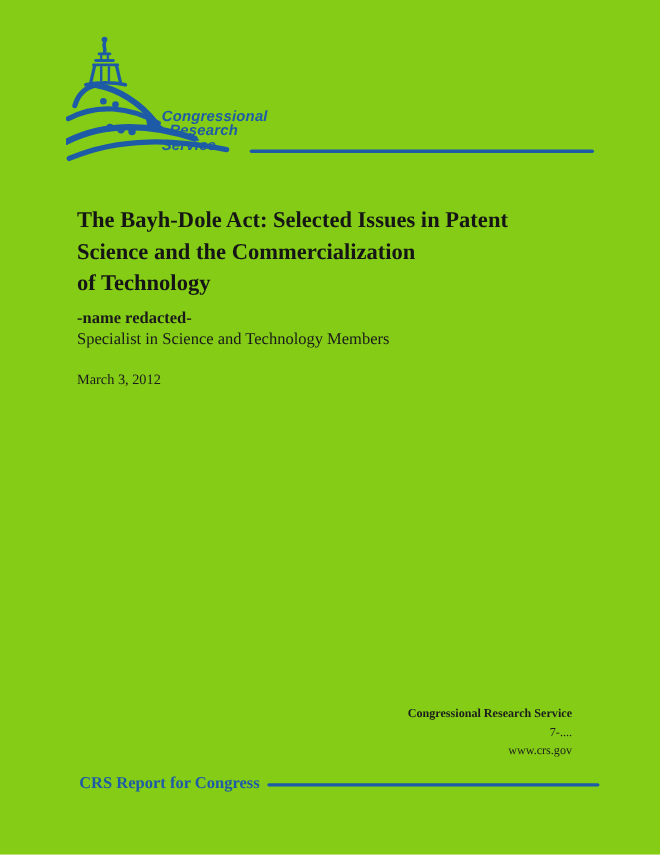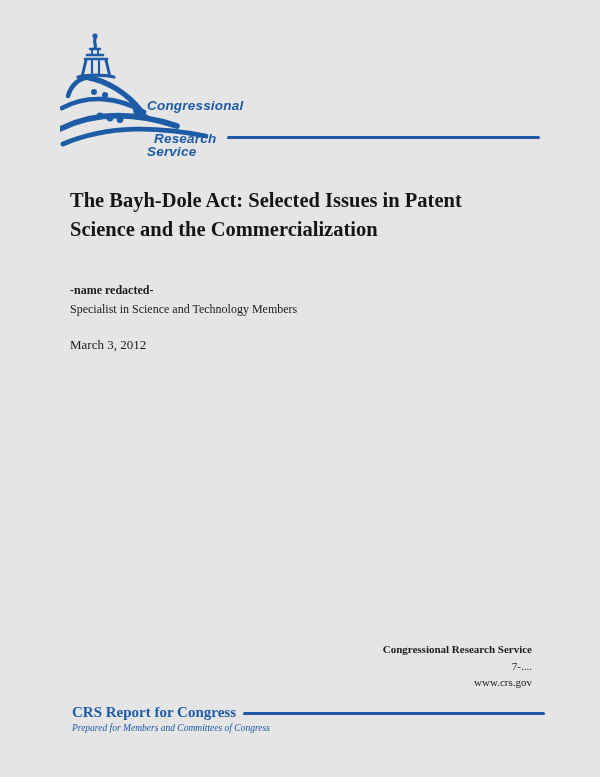--- a/index.html
+++ b/index.html
@@ -1,20 +1,20 @@
 <!DOCTYPE html>
 <html><head>
 <meta charset="utf-8">
 <style>
   html, body { margin: 0; padding: 0; background: #fff; }
   .page {
     position: relative;
     width: 600px;
     height: 777px;
-    background: #e5e5e5;
+    background: #84cc16;
     font-family: "Liberation Serif", "DejaVu Serif", serif;
     color: #1a1a1a;
     overflow: hidden;
   }
 
   
   .logo-art {
     position: absolute;
     left: 60px;
     top: 32px;
@@ -26,21 +26,21 @@
     left: 147px;
     top: 99px;
     font-family: "Liberation Sans", "DejaVu Sans", sans-serif;
     font-style: italic;
     font-weight: bold;
     font-size: 13.5px;
     line-height: 13px;
     color: #1e5ba7;
     letter-spacing: 0.2px;
   }
-  .logo-text .l2 { margin-left: 7px; margin-top: 20px; }
+  .logo-text .l2 { margin-left: 7px; }
   .logo-text .l3 { }
   .logo-rule {
     position: absolute;
     left: 227px;
     top: 136px;
     width: 313px;
     height: 3px;
     background: #1e5ba7;
     border-radius: 2px;
   }
@@ -55,35 +55,35 @@
     font-weight: bold;
     line-height: 29px;
     color: #151515;
   }
 
   
   .byline {
     position: absolute;
     left: 70px;
     top: 281px;
-    font-size: 12px;
+    font-size: 15px;
     line-height: 19px;
   }
   .byline .author-name { font-weight: bold; }
   .date-line {
     position: absolute;
     left: 70px;
     top: 337px;
     font-size: 13px;
   }
 
   
   .footer-info {
     position: absolute;
-    right: 68px;
+    right: 80px;
     top: 641px;
     text-align: right;
     font-size: 11px;
     line-height: 16.5px;
     color: #1c1c1c;
   }
   .footer-info .org { font-weight: bold; }
 
   
   .footer-banner {
@@ -164,36 +164,36 @@
       <div class="l1">Congressional</div>
       <div class="l2">Research</div>
       <div class="l3">Service</div>
     </div>
     <div class="logo-rule"></div>
   </div>
 
   <h1 class="title" style="margin:0;">
     <div>The Bayh-Dole Act: Selected Issues in Patent</div>
     <div>Science and the Commercialization</div>
+    <div>of Technology</div>
   </h1>
 
   <div class="byline">
     <div class="author-name">-name redacted-</div>
     <div class="author-role">Specialist in Science and Technology Members</div>
   </div>
 
   <div class="date-line">March 3, 2012</div>
 
   <div class="footer-info">
     <div class="org">Congressional Research Service</div>
     <div>7-....</div>
     <div>www.crs.gov</div>
   </div>
 
   <div class="footer-banner">
     <div class="banner-row">
       <span class="banner-title">CRS Report for Congress</span>
       <span class="banner-rule"></span>
     </div>
-    <div class="banner-subtitle">Prepared for Members and Committees of Congress</div>
   </div>
 
 </div>
 
 </body></html>

